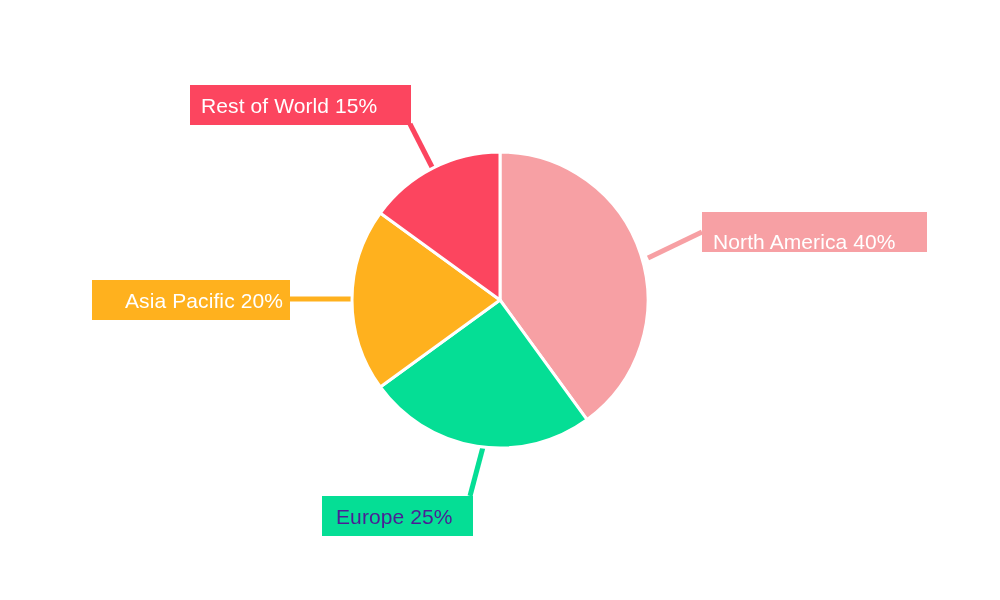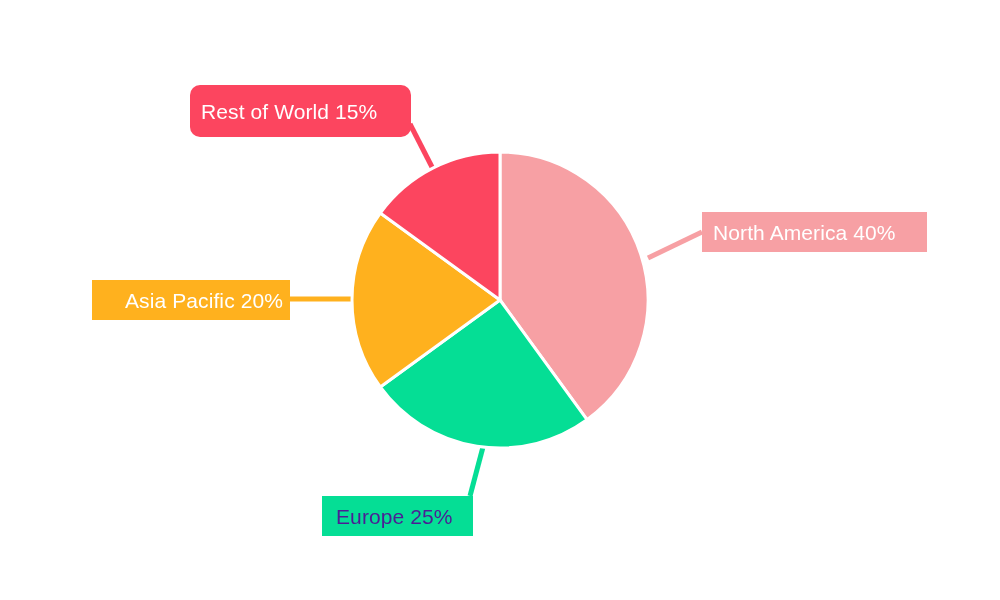--- a/index.html
+++ b/index.html
@@ -36,24 +36,24 @@
     font-family: "Liberation Sans", sans-serif;
     font-size: 21px;
     line-height: 1;
     letter-spacing: 0.1px;
     white-space: nowrap;
     padding: 0 11px;
   }
   .pie-label span {
     display: block;
   }
-  #label-north-america { left: 702px; top: 212px; width: 225px; height: 40px; }
+  #label-north-america { left: 702px; top: 212px; width: 225px; height: 40px; align-items: flex-end; }
   #label-europe        { left: 322px; top: 496px; width: 151px; height: 40px; }
   #label-asia-pacific  { left: 92px;  top: 280px; width: 198px; height: 40px; }
-  #label-rest-of-world { left: 190px; top: 85px;  width: 221px; height: 52px; border-radius: 10px; }
+  #label-rest-of-world { left: 190px; top: 85px;  width: 221px; height: 40px; }
 </style>
 </head>
 <body>
 
 <div id="chart-root" style="background: rgb(255, 255, 255);">
 
   <svg id="pie-svg" viewBox="0 0 1000 600">
     <g>
       <line x1="648" y1="258" x2="702" y2="232" stroke="#f7a0a4" stroke-width="5"></line>
       <line x1="483" y1="447" x2="470" y2="496" stroke="#05de95" stroke-width="5"></line>

